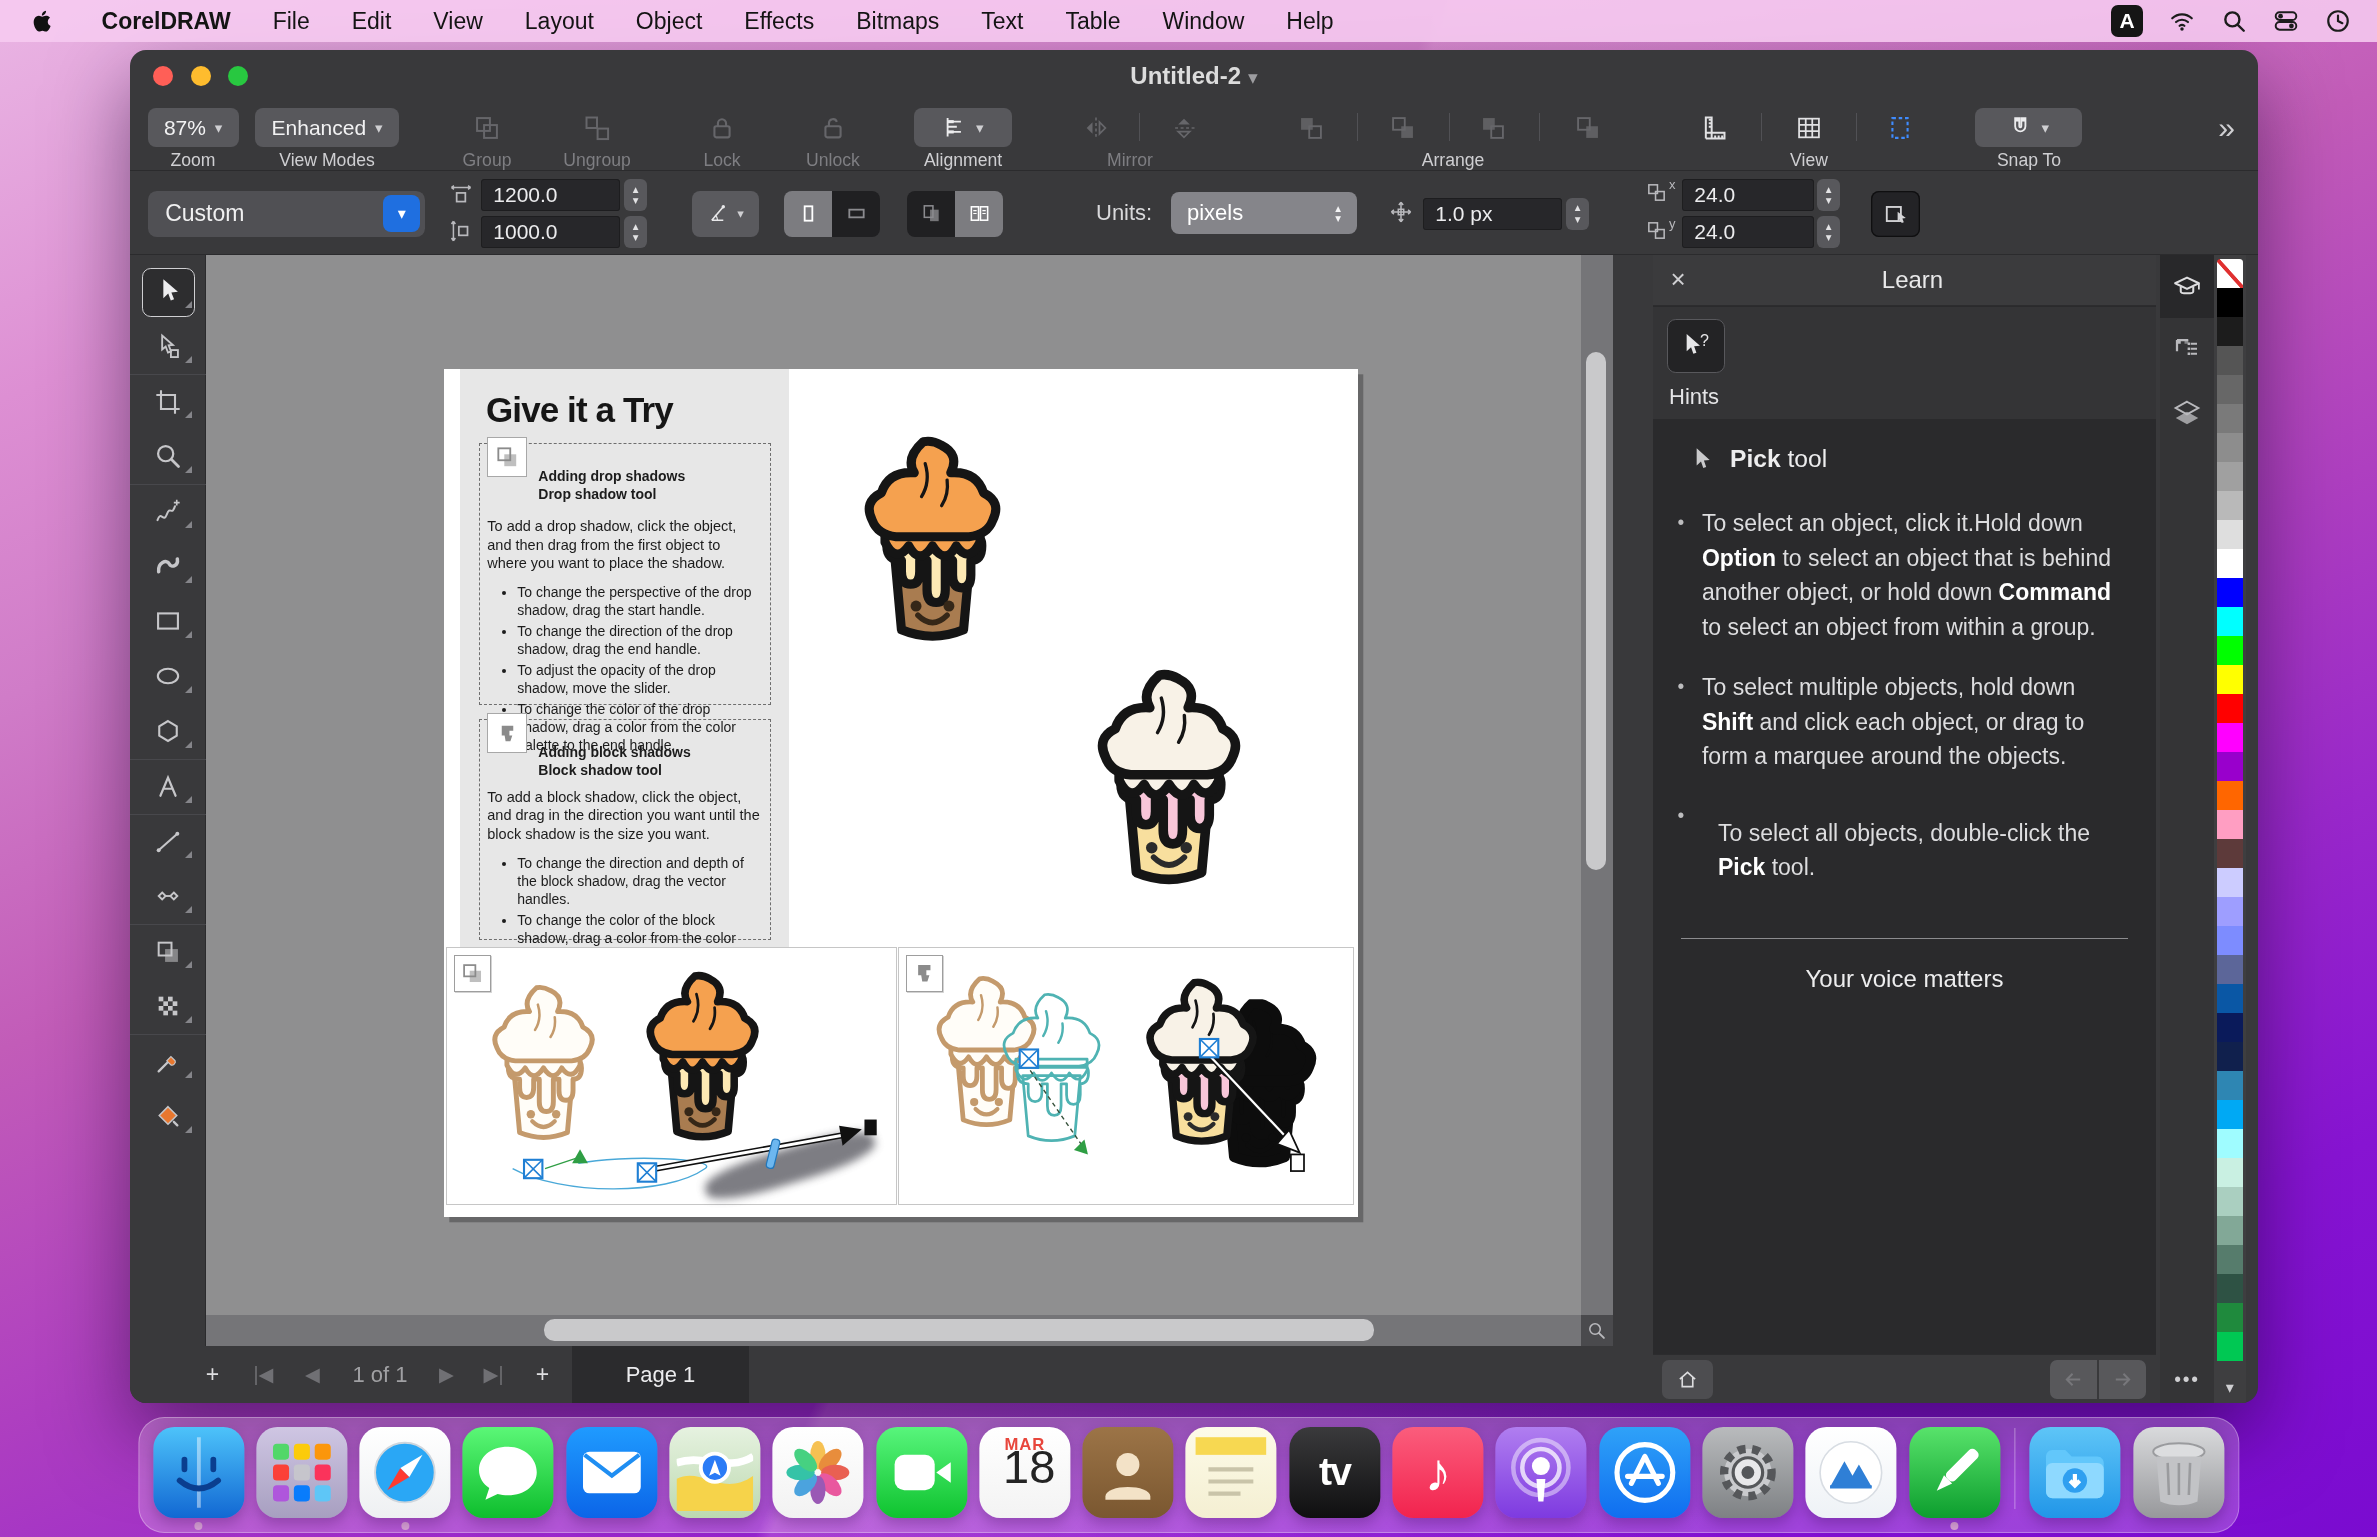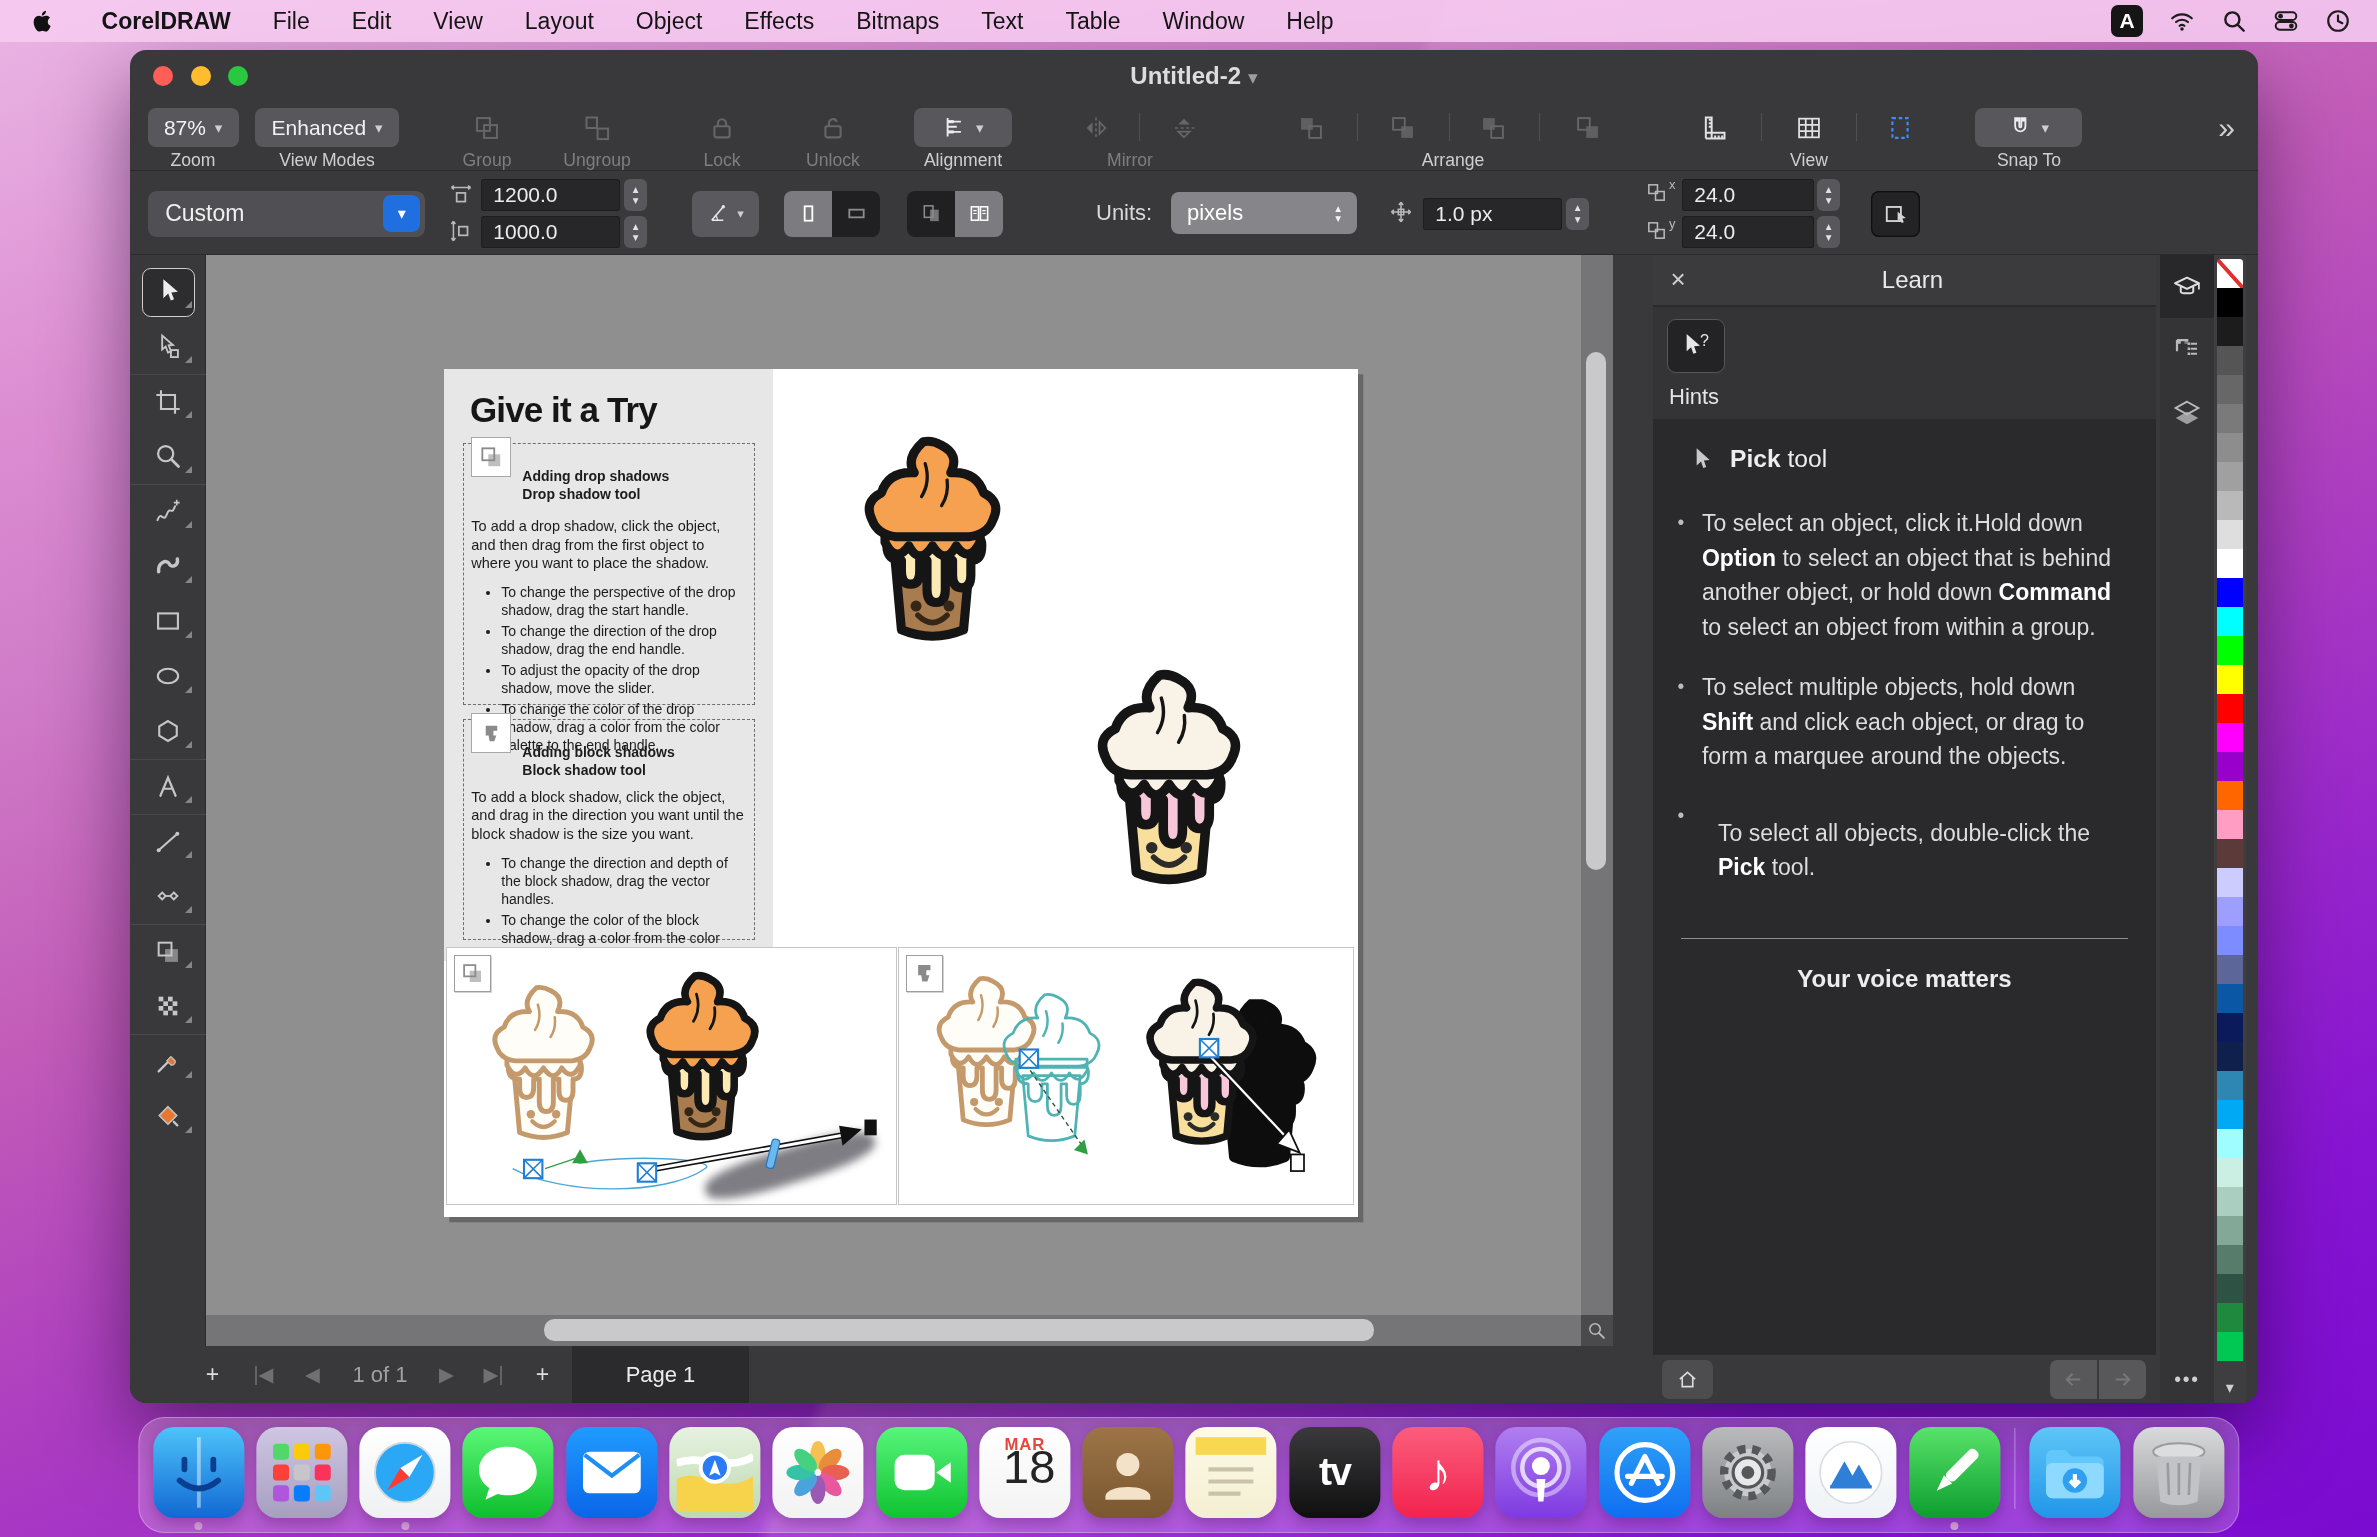--- a/index.html
+++ b/index.html
@@ -63,21 +63,21 @@
   .toolbox{position:absolute;left:0;top:205px;width:76px;bottom:57px;background:#39393b;border-right:0.9px solid #2b2b2d;padding-top:8.8px;}
   .tool{position:relative;width:76px;height:55px;display:flex;align-items:center;justify-content:center;color:#c6c6c9;}
   .tool svg{width:28px;height:28px;}
   .tool .fly{position:absolute;right:14px;bottom:10.5px;width:0;height:0;border-left:7px solid transparent;border-bottom:7px solid #85858a;}
   .tool.active::before{content:"";position:absolute;left:12.3px;top:4.4px;width:51px;height:47px;border:1.8px solid #cfcfd2;border-radius:8.8px;background:#2d2d2f;}
   .tool.active svg{position:relative;color:#ededef;}
   .tool.sep{border-top:0.9px solid #48484c;}
   
   .canvas{position:absolute;left:76px;top:205px;width:1376px;height:1060px;background:#8f8f90;overflow:hidden;}
   .page{position:absolute;left:238px;top:114px;width:914px;height:848px;background:#ffffff;box-shadow:5.3px 5.3px 0 rgba(0,0,0,.28);}
-  .doccol{position:absolute;left:0;top:0;width:329px;height:592px;background:#e7e7e7;}
+  .doccol{position:absolute;left:16px;top:0;width:329px;height:592px;background:#e7e7e7;}
   .doctitle{position:absolute;left:26px;top:21px;font-size:35px;font-weight:700;color:#161616;letter-spacing:-0.9px;}
   .dbox{position:absolute;left:19.3px;width:292px;border:1.8px dashed #6e6e6e;color:#1c1c1c;}
   .dbox.b1{top:74px;height:262px;}
   .dbox.b2{top:350px;height:221px;}
   .dboxicon{position:absolute;left:7px;top:-7px;width:40px;height:40px;background:#fff;border:1.8px solid #a8a8a8;display:flex;align-items:center;justify-content:center;color:#8b8b8b;}
   .dboxicon svg{width:26px;height:26px;}
   .dhead{margin:24px 0 0 58px;font-size:14px;font-weight:700;line-height:1.25;}
   .dbody{margin:14px 7px 0 7px;font-size:14.5px;line-height:1.28;}
   .dbody.mt{margin-top:8.8px;}
   .dbullets{margin:10.5px 7px 0 23px;padding:0 0 0 14px;font-size:14px;line-height:1.3;}
@@ -117,21 +117,21 @@
   .lhintbtn svg{width:32px;height:32px;}
   .lhints{position:absolute;left:16px;top:77px;font-size:22px;color:#e4e4e6;}
   .lbody{position:absolute;left:0;top:164px;right:0;bottom:49px;padding:26px 24.6px;color:#dddddf;}
   .lsect{font-size:30px;color:#f2f2f3;margin-bottom:39px;}
   .lpick{display:flex;align-items:center;gap:16px;font-size:24.6px;color:#ededee;margin:0 0 33px 10.5px;}
   .lpick svg{width:26px;height:26px;color:#c9c9cb;}
   .lbul{display:flex;gap:17.6px;font-size:23px;line-height:1.5;margin-bottom:26px;}
   .lbul .lmark{color:#bdbdbf;font-size:19.3px;padding-top:2.6px;}
   .lbul b{color:#fff;}
   .lhr{border:none;border-top:1.3px solid #8c8c8f;margin:37px 3.5px 26px 3.5px;}
-  .lvoice{text-align:center;font-size:24px;font-weight:700;color:#ededee;}
+  .lvoice{text-align:center;font-size:24px;font-weight:400;color:#ededee;}
   .lfoot{position:absolute;left:0;bottom:0;right:0;height:49px;background:#39393b;border-top:0.9px solid #2c2c2e;}
   .lhome{position:absolute;left:8.8px;top:5.3px;width:51px;height:39px;background:#4d4d50;border-radius:7px;display:flex;align-items:center;justify-content:center;color:#dcdcde;}
   .lhome svg{width:23px;height:23px;}
   .lnav{position:absolute;right:10.5px;top:5.3px;display:flex;gap:1.8px;}
   .lnav .nb{width:47px;height:39px;background:#58585b;display:flex;align-items:center;justify-content:center;color:#77777b;}
   .lnav .nb:first-child{border-radius:7px 0 0 7px;}
   .lnav .nb:last-child{border-radius:0 7px 7px 0;}
   .lnav svg{width:23px;height:23px;}
   
   .tabstrip{position:absolute;right:44px;top:205px;width:54px;height:1148px;background:#343436;}

